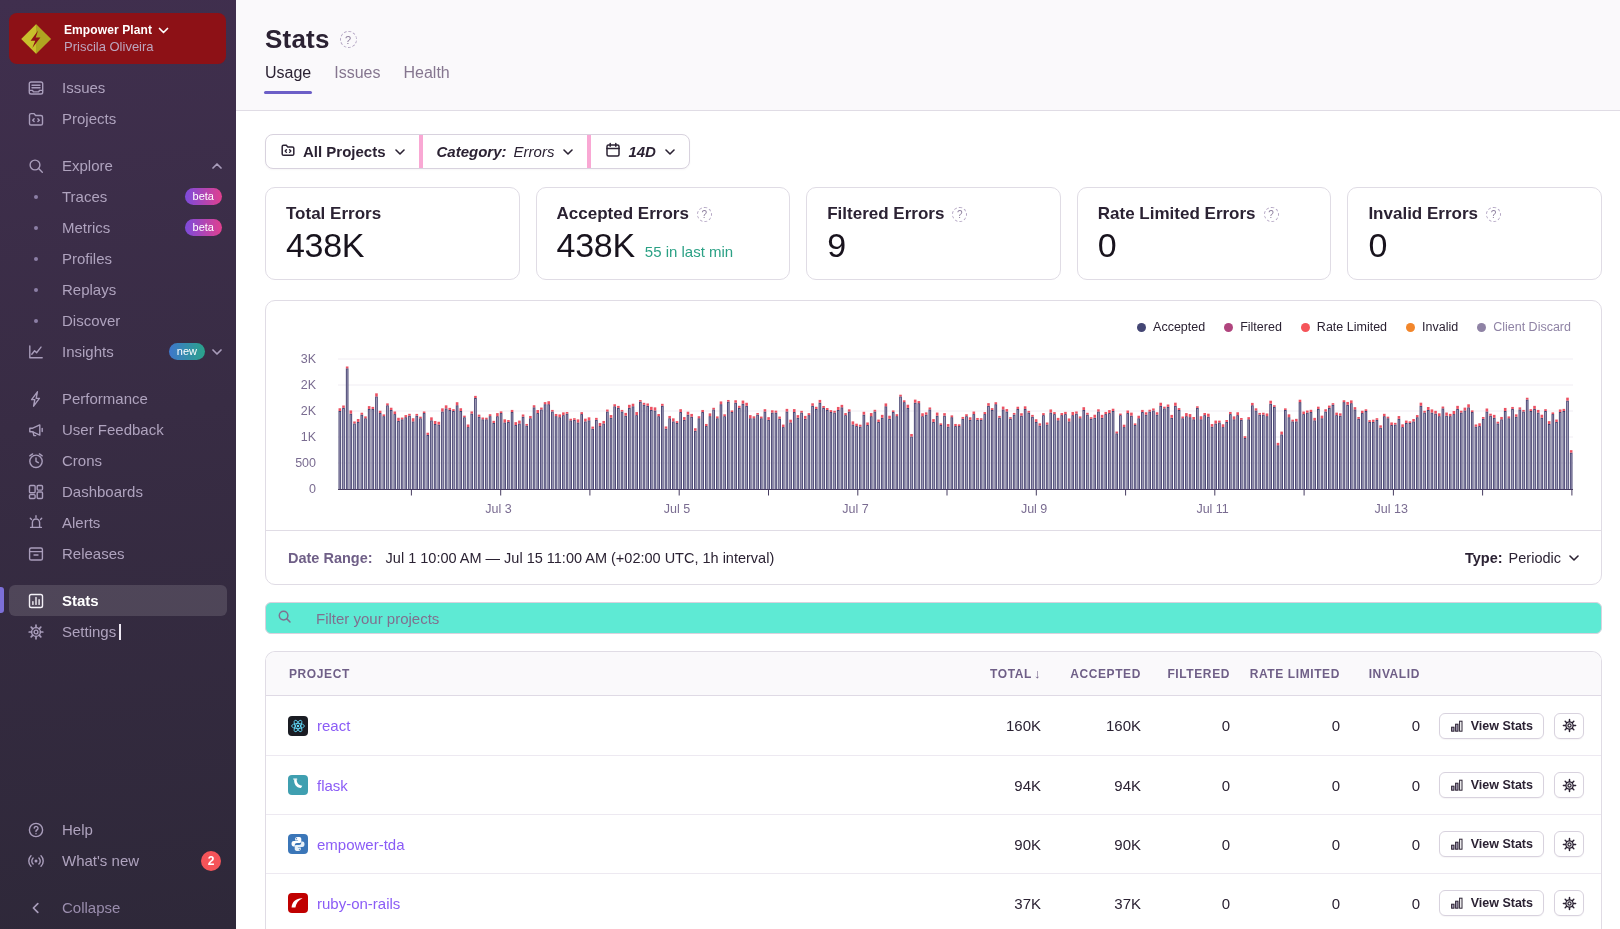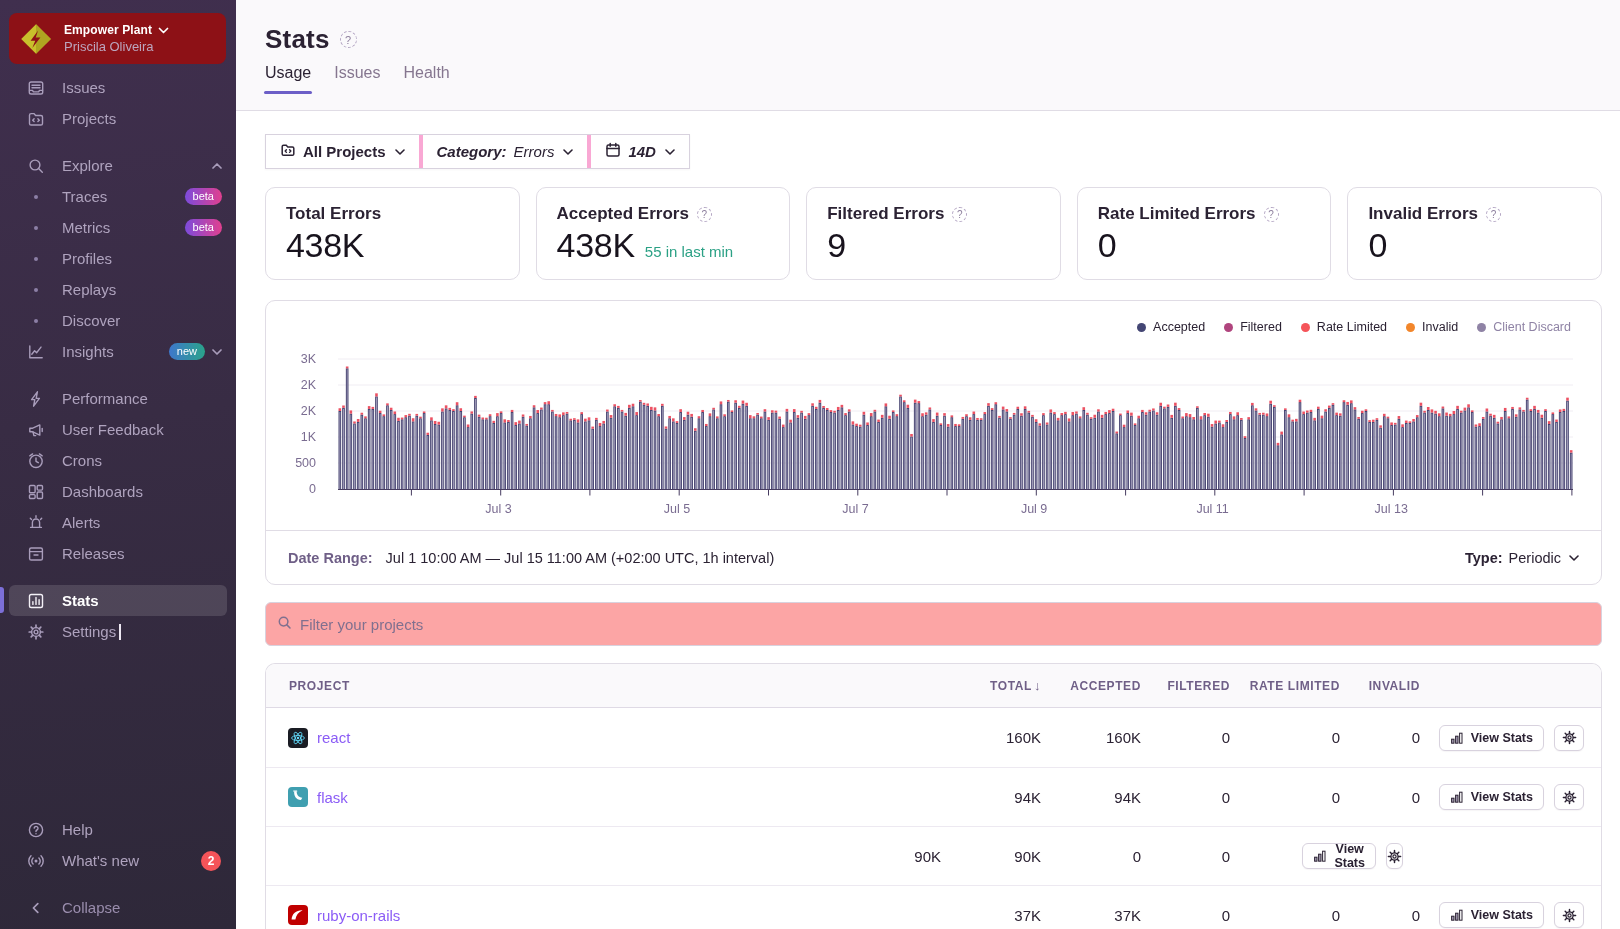--- a/index.html
+++ b/index.html
@@ -50,21 +50,21 @@
     border-radius:50%; width:17px; height:17px; font-size:11px; margin-left:10px; font-weight:400; }
   .qmark.sm { width:15px; height:15px; font-size:10px; margin-left:8px; }
   .tabs { position:absolute; left:29px; bottom:16px; display:flex; gap:23px; }
   .tab { font-size:16px; color:#85768F; padding-bottom:12px; position:relative; cursor:pointer; }
   .tab.active { color:#2B2233; }
   .tab.active:after { content:""; position:absolute; left:-1px; right:-1px; bottom:0; height:3px; background:#6C5FC7; border-radius:2px; }
 
   .content { flex:1; background:#fff; padding:23px 18px 0 29px; }
 
   
-  .filter-bar { display:inline-flex; height:35px; background:#fff; border:1px solid #D8D2DE; border-radius:0;
+  .filter-bar { display:inline-flex; height:35px; background:#fff; border:1px solid #D8D2DE; border-radius:8px;
     align-items:stretch; box-shadow:0 1px 2px rgba(43,34,51,.04); }
   .fseg { display:flex; align-items:center; padding:0 14px; gap:7px; font-size:15px; cursor:pointer; }
   .fseg + .fseg { border-left:4px solid #f9a8d4;font-style:italic; }
   .fseg b { font-weight:700; color:#2B2233; }
   .fseg .val { color:#2B2233; }
   .fchev { display:flex; margin-left:2px; color:#2B2233; }
 
   
   .cards { display:grid; grid-template-columns:repeat(5,1fr); gap:16px; margin-top:18px; }
   .scard { height:93px; border:1px solid #E0DCE5; border-radius:10px; background:#fff; padding:16px 20px 0; }
@@ -81,22 +81,22 @@
   .litem.muted { color:#8F83A5; }
   .chart-svg-wrap { position:absolute; inset:0 0 54px 0; }
   .chart-footer { position:absolute; left:0; right:0; bottom:0; height:54px; border-top:1px solid #E0DCE5;
     display:flex; align-items:center; padding:0 22px; font-size:14.5px; }
   .cf-label { font-weight:700; color:#6F5F87; }
   .cf-value { margin-left:13px; color:#2B2233; }
   .cf-right { margin-left:auto; display:flex; align-items:center; gap:6px; cursor:pointer; }
   .cf-right b { color:#2B2233; }
 
   
-  .searchbar { margin-top:17px; height:44px; border:1px solid #D8D2DE; border-radius:6px; background:#fca5a5;
-    display:flex; align-items:center; padding:0 11px; gap:8px; }
+  .searchbar { margin-top:17px; height:32px; border:1px solid #D8D2DE; border-radius:6px; background:#5eead4;
+    display:flex; align-items:center; padding:0 11px; gap:24px; }
   .searchbar input { border:0; outline:0; flex:1; font-size:15px; font-family:inherit; color:#2B2233; background:transparent; }
   .searchbar input::placeholder { color:#80708F; }
 
   
   .table-card { margin-top:17px; border:1px solid #E0DCE5; border-radius:10px 10px 0 0; border-bottom:0; background:#fff; overflow:hidden; }
   .t-head { display:grid; grid-template-columns:1fr 100px 100px 89px 110px 80px 181px; height:44px; align-items:center;
     background:#FAF9FB; border-bottom:1px solid #DFDAE5; color:#6F5F87; font-size:12px; font-weight:700; letter-spacing:.05em; }
   .t-head .c0 { padding-left:23px; }
   .num { text-align:right; }
   .t-row { display:grid; grid-template-columns:1fr 100px 100px 89px 110px 80px 181px; height:59px; align-items:center; font-size:15px; }
@@ -1612,20 +1612,27 @@
                     <svg width="15" height="15" viewBox="0 0 15 15" fill="none">
                       <circle cx="7.5" cy="7.5" r="1.6" stroke="#2B2233" stroke-width="1.2" fill="none"></circle>
                       <circle cx="7.5" cy="7.5" r="3.6" stroke="#2B2233" stroke-width="1.3" fill="none"></circle>
                       <path d="M11.50 7.50L13.60 7.50M10.33 10.33L11.81 11.81M7.50 11.50L7.50 13.60M4.67 10.33L3.19 11.81M3.50 7.50L1.40 7.50M4.67 4.67L3.19 3.19M7.50 3.50L7.50 1.40M10.33 4.67L11.81 3.19" stroke="#2B2233" stroke-width="1.5" stroke-linecap="round"></path>
                     </svg>
                   </span>
                 </button>
               </div>
             </div>
             <div class="t-row">
+              <div class="proj-cell">
+                <span class="plat" style="background:#3B76B8"><svg width="20" height="20" viewBox="0 0 20 20" fill="none">
+                    <path d="M9.9 3.1c-2.3 0-2.7 1-2.7 1.8v1.5h2.9v.7H5.7c-1 0-2.2.6-2.2 2.7 0 2 1 2.7 2 2.7h1.3v-1.6c0-1.1.9-2 2-2h2.9c.9 0 1.6-.7 1.6-1.6V5c0-1-.8-1.9-2-1.9zM8.6 4.1a.55.55 0 1 1 0 1.1.55.55 0 0 1 0-1.1z" fill="#fff"></path>
+                    <path d="M10.1 16.9c2.3 0 2.7-1 2.7-1.8v-1.5H9.9v-.7h4.4c1 0 2.2-.6 2.2-2.7 0-2-1-2.7-2-2.7h-1.3v1.6c0 1.1-.9 2-2 2H8.3c-.9 0-1.6.7-1.6 1.6V15c0 1 .8 1.9 2 1.9zm1.3-1a.55.55 0 1 1 0-1.1.55.55 0 0 1 0 1.1z" fill="#E8F1F8"></path>
+                  </svg></span>
+                <a class="proj-link">empower-tda</a>
+              </div>
               <div class="num">90K</div>
               <div class="num">90K</div>
               <div class="num">0</div>
               <div class="num">0</div>
               <div class="num">0</div>
               <div class="actions">
                 <button class="btn"><span style="display:flex">
                     <svg width="14" height="14" viewBox="0 0 14 14" fill="none">
                       <rect x="1.6" y="8.2" width="2.4" height="4" fill="#A69DB3" stroke="#2B2233" stroke-width="1"></rect>
                       <rect x="5.6" y="5.2" width="2.4" height="7" fill="#A69DB3" stroke="#2B2233" stroke-width="1"></rect>

